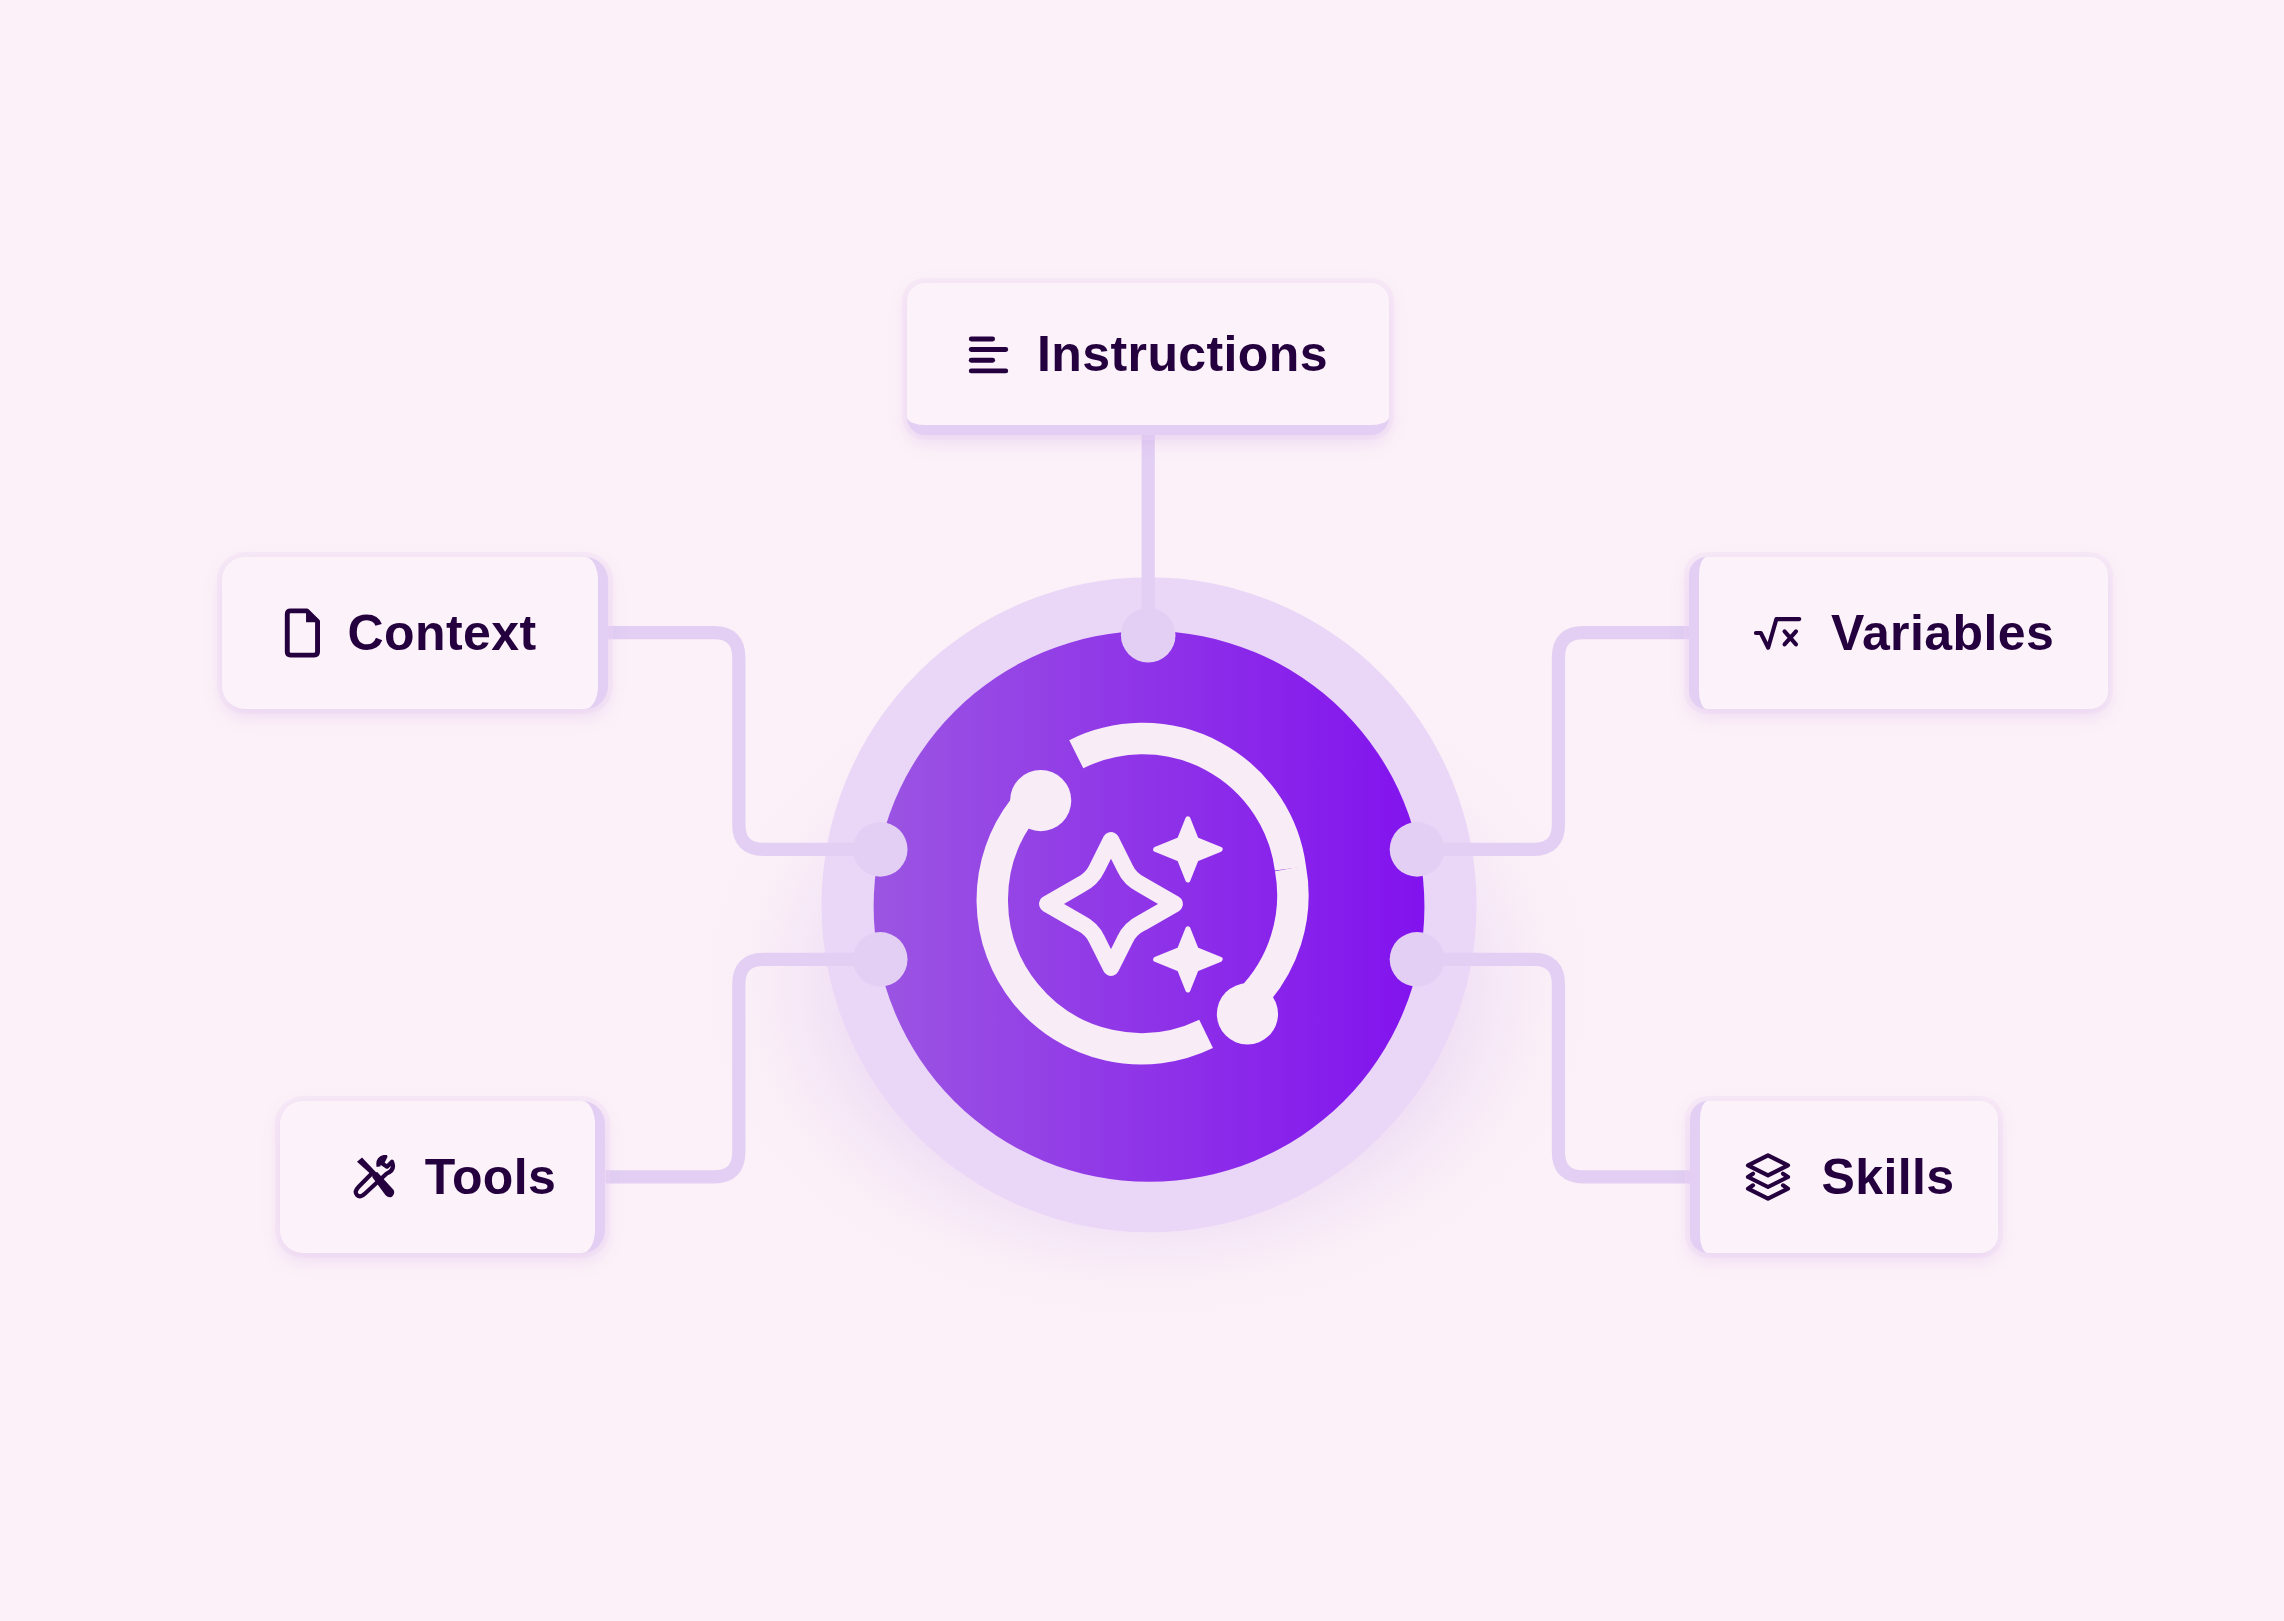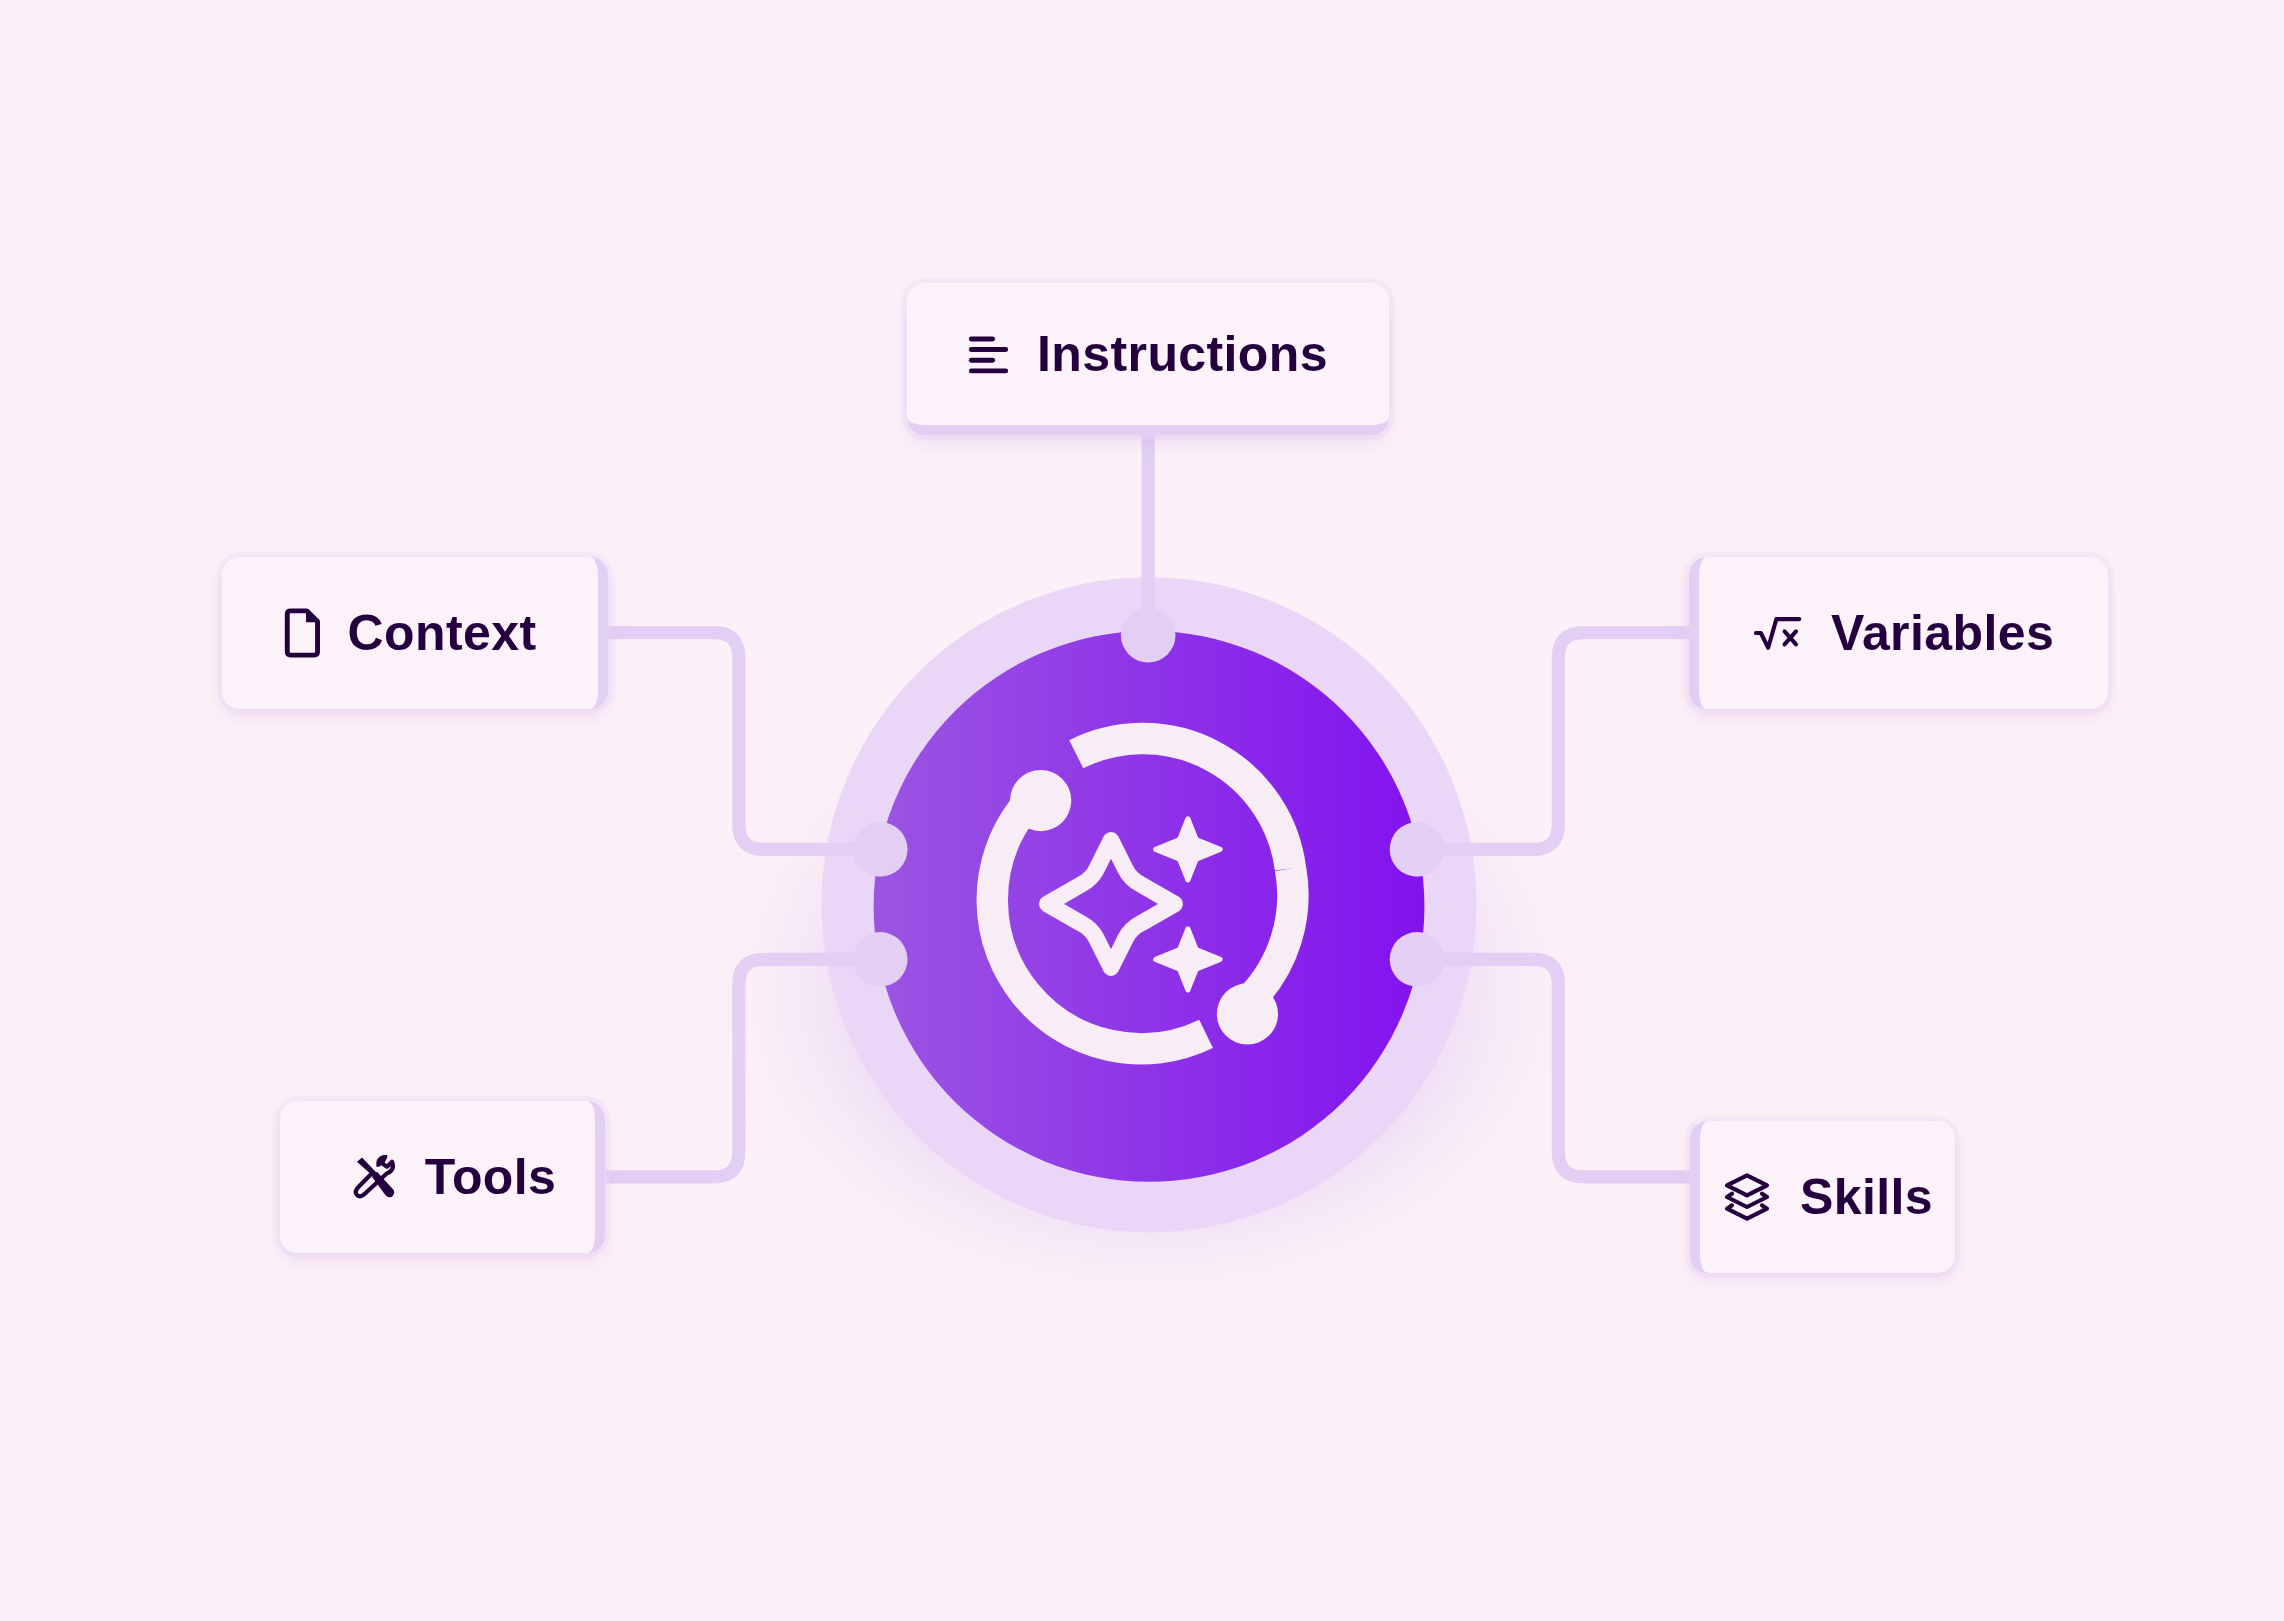--- a/index.html
+++ b/index.html
@@ -20,21 +20,21 @@
     display:flex; align-items:center; justify-content:center;
     box-sizing:border-box;
     color:#25003f;
   }
   .card .label {
     font-size:50px; font-weight:700; letter-spacing:0.4px;
     color:#25003f; margin-left:28px; white-space:nowrap;
   }
   .card .ico { display:inline-flex; align-items:center; justify-content:center; }
   .card.bottom-edge { border-bottom:10px solid #e2cff3; }
-  .card.right-edge { border-right:10px solid #e2cff3; }
+  .card.right-edge { border-right:10px solid #e2cff3;border-radius:23px; }
   .card.left-edge { border-left:10px solid #e2cff3; }
 </style>
 </head>
 <body>
 
 <div class="canvas">
 
   <svg class="lines" width="2284" height="1621" viewBox="0 0 2761 1960">
     <defs>
       <linearGradient id="hubGrad" x1="0" y1="0" x2="1" y2="0">
@@ -123,21 +123,21 @@
     <span class="ico">
       <svg width="45" height="45" viewBox="0 0 54 54">
         <path d="M6 8 L12 3 L30 22 L26 26 Z" fill="#25003f"></path>
         <path d="M24 26 L30 20 L50 42 Q52 46 48 50 Q44 52 40 48 Z" fill="#25003f"></path>
         <path d="M32 14 Q30 4 40 2 L36 10 L42 14 L48 8 Q52 18 42 22 L16 46 Q10 52 6 48 Q2 44 8 38 L24 22" fill="none" stroke="#25003f" stroke-width="5" stroke-linejoin="round"></path>
       </svg>
     </span>
     <span class="label">Tools</span>
   </div>
 
-  <div class="card left-edge" style="left:1690px; top:1101px; width:265px;margin-top:20px;">
+  <div class="card left-edge" style="left:1690px; top:1101px; width:308px;">
     <span class="ico">
       <svg width="50" height="50" viewBox="0 0 60 60">
         <g fill="none" stroke="#25003f" stroke-width="5" stroke-linejoin="round" stroke-linecap="round">
           <path d="M30 4 L54 16 L30 28 L6 16 Z"></path>
           <path d="M12 26 L6 30 L30 42 L54 30 L48 26"></path>
           <path d="M12 40 L6 44 L30 56 L54 44 L48 40"></path>
         </g>
       </svg>
     </span>
     <span class="label">Skills</span>

